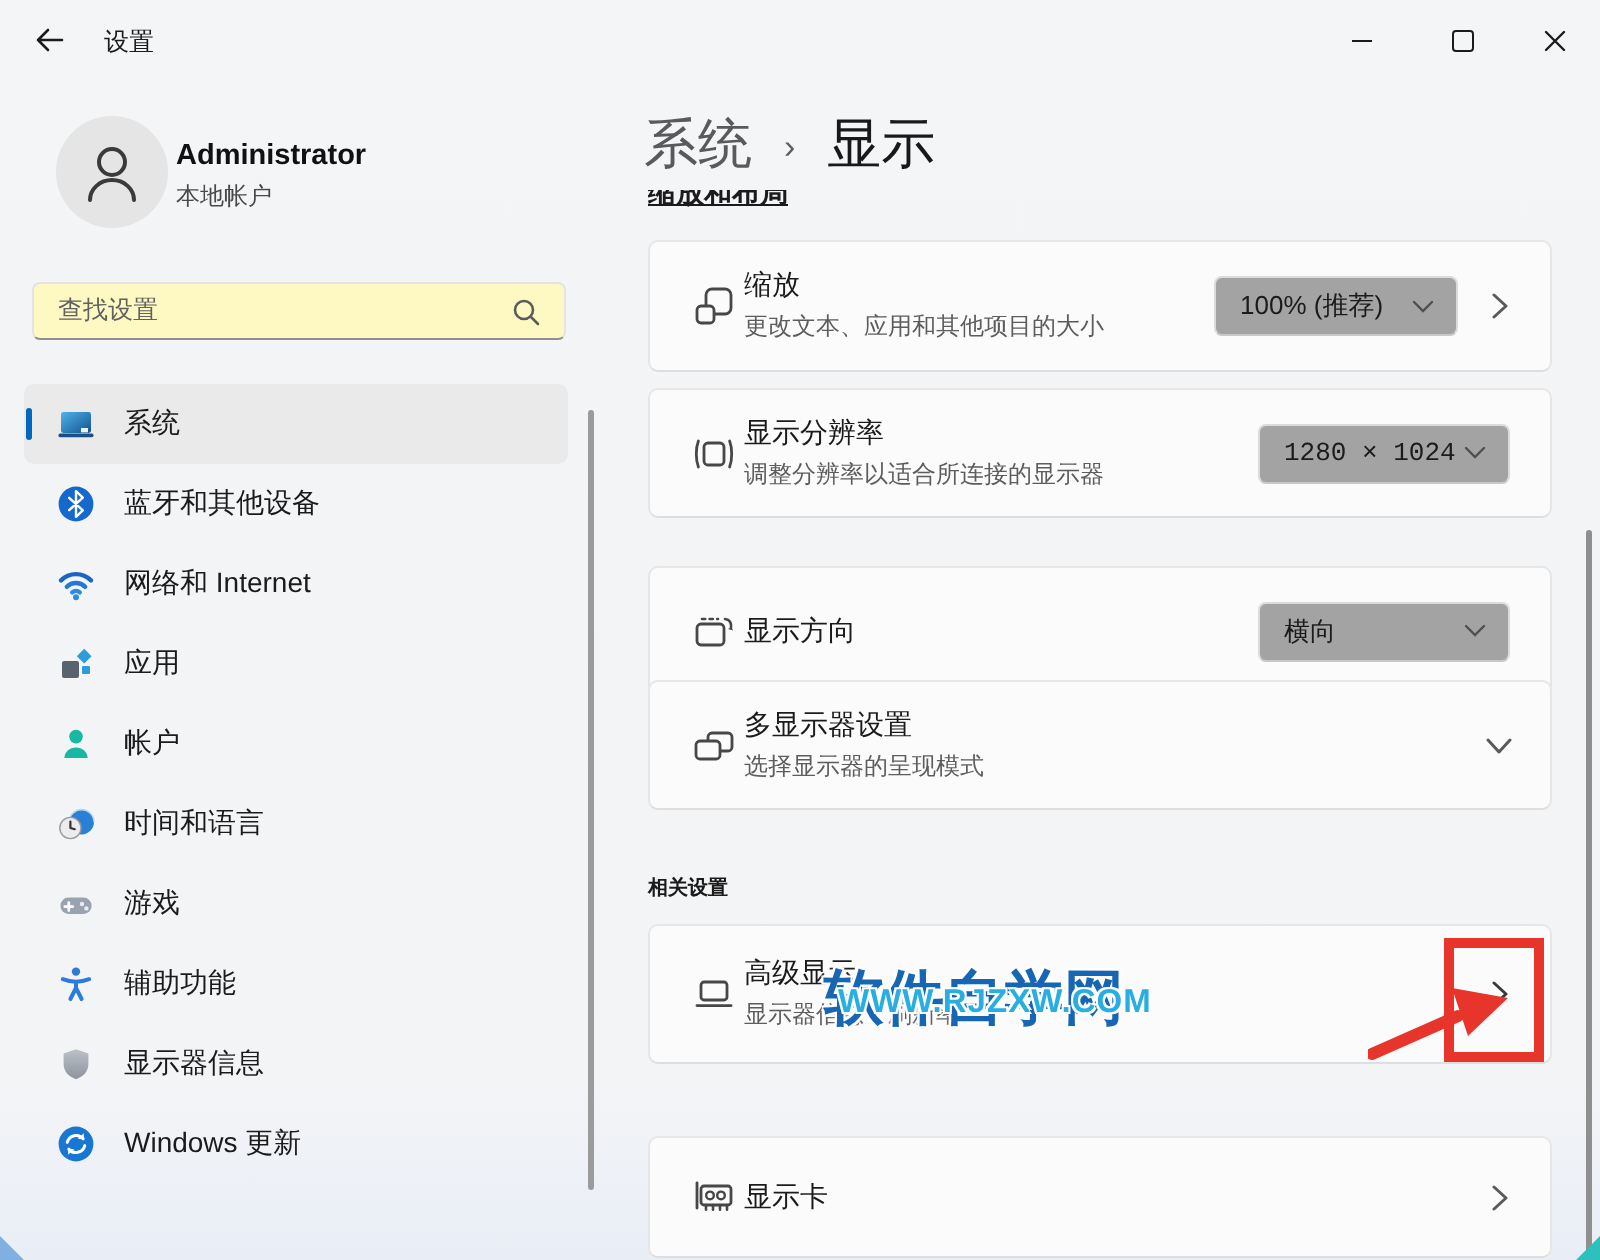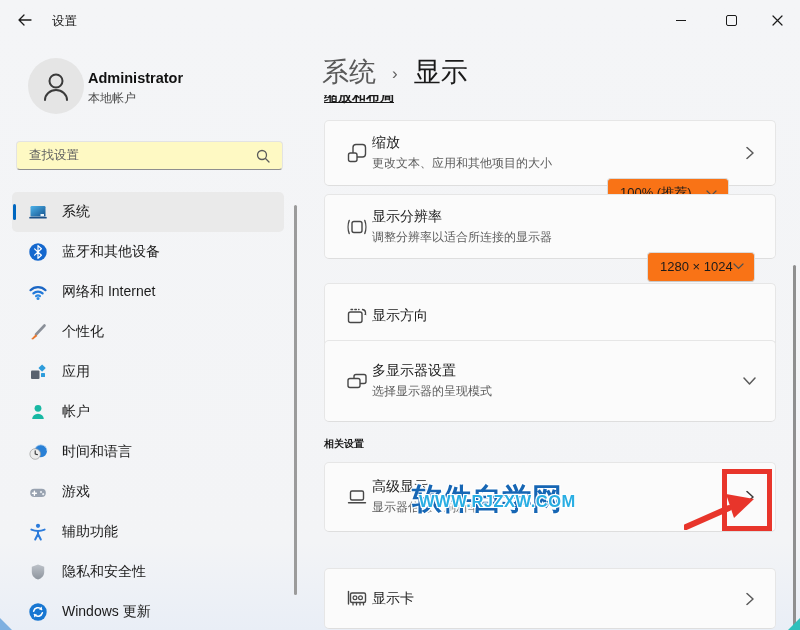--- a/index.html
+++ b/index.html
@@ -36,27 +36,27 @@
   .side-scroll{left:294px;top:205px;width:3px;height:390px;background:#9b9b9b;border-radius:2px;}
   
   .breadcrumb{left:322px;top:54px;display:flex;align-items:center;font-size:27px;}
   .crumb-parent{color:#5a5a5a;}
   .crumb-sep{color:#5f5f5f;font-size:17px;margin:4px 16px 0 16px;}
   .crumb-cur{color:#191919;}
   .clipped-header{left:324px;top:95px;width:200px;height:13px;overflow:hidden;text-decoration:underline;}
   .clipped-header span{display:block;margin-top:-7px;font-size:14px;font-weight:bold;color:#1b1b1b;}
   .card{left:324px;width:452px;background:#fbfbfb;border:1px solid #e6e6e6;border-bottom-color:#dedede;border-radius:5px;box-sizing:border-box;display:flex;align-items:center;padding-left:20px;}
   .card1{top:120px;height:66px;} .card2{top:194px;height:65px;} .card3{top:283px;height:65px;text-align:center;}
-  .card4{top:340px;height:82px;} .card5{top:462px;height:70px;} .card6{top:568px;height:61px;}
+  .card4{top:340px;height:65px;} .card5{top:462px;height:70px;} .card6{top:568px;height:61px;}
   .row-ic{width:24px;display:flex;justify-content:center;}
   .row-text{margin-left:3px;}
   .row-title{font-size:14px;color:#1b1b1b;}
   .row-sub{font-size:12px;color:#5d5d5d;margin-top:3px;}
-  .dropdown{position:absolute;top:50%;transform:translateY(-50%);height:30px;background:#f97316;border:1px solid #dbdbdb;border-bottom-color:#c8c8c8;border-radius:4px;box-sizing:border-box;display:flex;align-items:center;justify-content:space-between;margin-top:40px;}
-  .dd-scale{right:46px;width:122px;} .dd-wide{right:20px;width:108px;}
+  .dropdown{position:absolute;top:50%;transform:translateY(-50%);height:30px;background:#a3a3a3;border:1px solid #dbdbdb;border-bottom-color:#c8c8c8;border-radius:4px;box-sizing:border-box;display:flex;align-items:center;justify-content:space-between;}
+  .dd-scale{right:46px;width:122px;} .dd-wide{right:20px;width:126px;font-family:Liberation Mono, monospace;}
   .dd-val{margin-left:12px;font-size:13px;color:#1b1b1b;white-space:nowrap;}
   .dd-chev{margin-right:11px;display:flex;}
   .chev-right{position:absolute;right:21px;top:50%;transform:translateY(-50%);display:flex;}
   .chev-down{position:absolute;right:19px;top:50%;transform:translateY(-50%);display:flex;}
   .section-header{left:324px;top:437px;font-size:10px;font-weight:bold;color:#1b1b1b;}
   .main-scroll{left:793px;top:265px;width:3px;height:362px;background:#8f8f8f;border-radius:2px;}
   
   .wm1{left:412px;top:479px;font-size:30px;font-weight:bold;letter-spacing:0px;
        text-shadow:-1px -1px 0 #fff,1px -1px 0 #fff,-1px 1px 0 #fff,1px 1px 0 #fff,0 0 3px #fff;}
   .wm2{left:419px;top:492px;font-size:16.5px;font-weight:bold;letter-spacing:0.5px;
@@ -143,29 +143,20 @@
       <svg width="20" height="20" viewBox="0 0 20 20">
         <path d="M2.5 8.2 a10.5 10.5 0 0 1 15 0" stroke="#1b66c4" stroke-width="2.2" fill="none" stroke-linecap="round"></path>
         <path d="M5.4 11.4 a6.6 6.6 0 0 1 9.2 0" stroke="#2278d8" stroke-width="2.2" fill="none" stroke-linecap="round"></path>
         <path d="M8.1 14.2 a2.9 2.9 0 0 1 3.8 0" stroke="#2e8ae4" stroke-width="2.2" fill="none" stroke-linecap="round"></path>
         <circle cx="10" cy="16.6" r="1.5" fill="#2e8ae4"></circle>
       </svg>
     </span>
     <span class="nav-label">网络和 Internet</span>
   </div>
 
-  <div class="nav-item">
-    <span class="nav-ic">
-      <svg width="20" height="20" viewBox="0 0 20 20">
-        <path d="M8 12.5 L16.5 3.5" stroke="#8a8f98" stroke-width="2.6" stroke-linecap="round"></path>
-        <path d="M3.2 17 L7.8 12.3 L9.3 14 L5 17.6 Z" fill="#e8772e"></path>
-      </svg>
-    </span>
-    <span class="nav-label">个性化</span>
-  </div>
 
   <div class="nav-item">
     <span class="nav-ic">
       <svg width="20" height="20" viewBox="0 0 20 20">
         <rect x="3" y="8.5" width="8.5" height="8.5" rx="1" fill="#59626f"></rect>
         <rect x="11.5" y="3.5" width="5.2" height="5.2" transform="rotate(45 14.1 6.1)" fill="#2d9cdb"></rect>
         <rect x="13" y="11" width="4" height="4" rx="0.6" fill="#2d9cdb"></rect>
       </svg>
     </span>
     <span class="nav-label">应用</span>
@@ -221,21 +212,21 @@
       <svg width="20" height="20" viewBox="0 0 20 20">
         <defs>
             <linearGradient id="gsh" x1="0" y1="0" x2="0" y2="1">
               <stop offset="0" stop-color="#bcc1c8"></stop>
               <stop offset="1" stop-color="#8d949d"></stop>
             </linearGradient>
           </defs>
         <path d="M10 2.6 L16.2 4.8 V9.8 C16.2 13.8 13.7 16.4 10 17.6 C6.3 16.4 3.8 13.8 3.8 9.8 V4.8 Z" fill="url(#gsh)"></path>
       </svg>
     </span>
-    <span class="nav-label">隐私和安全性</span>
+    <span class="nav-label">显示器信息</span>
   </div>
 
   <div class="nav-item">
     <span class="nav-ic">
       <svg width="20" height="20" viewBox="0 0 20 20">
         <circle cx="10" cy="10" r="8.7" fill="#1877d2"></circle>
         <path d="M5.6 9.2 a4.6 4.6 0 0 1 8-1.8" stroke="#fff" stroke-width="1.5" fill="none" stroke-linecap="round"></path>
         <path d="M14.4 10.8 a4.6 4.6 0 0 1 -8 1.8" stroke="#fff" stroke-width="1.5" fill="none" stroke-linecap="round"></path>
         <path d="M13.9 4.6 L13.9 7.7 L10.9 7.4 Z" fill="#fff"></path>
         <path d="M6.1 15.4 L6.1 12.3 L9.1 12.6 Z" fill="#fff"></path>

